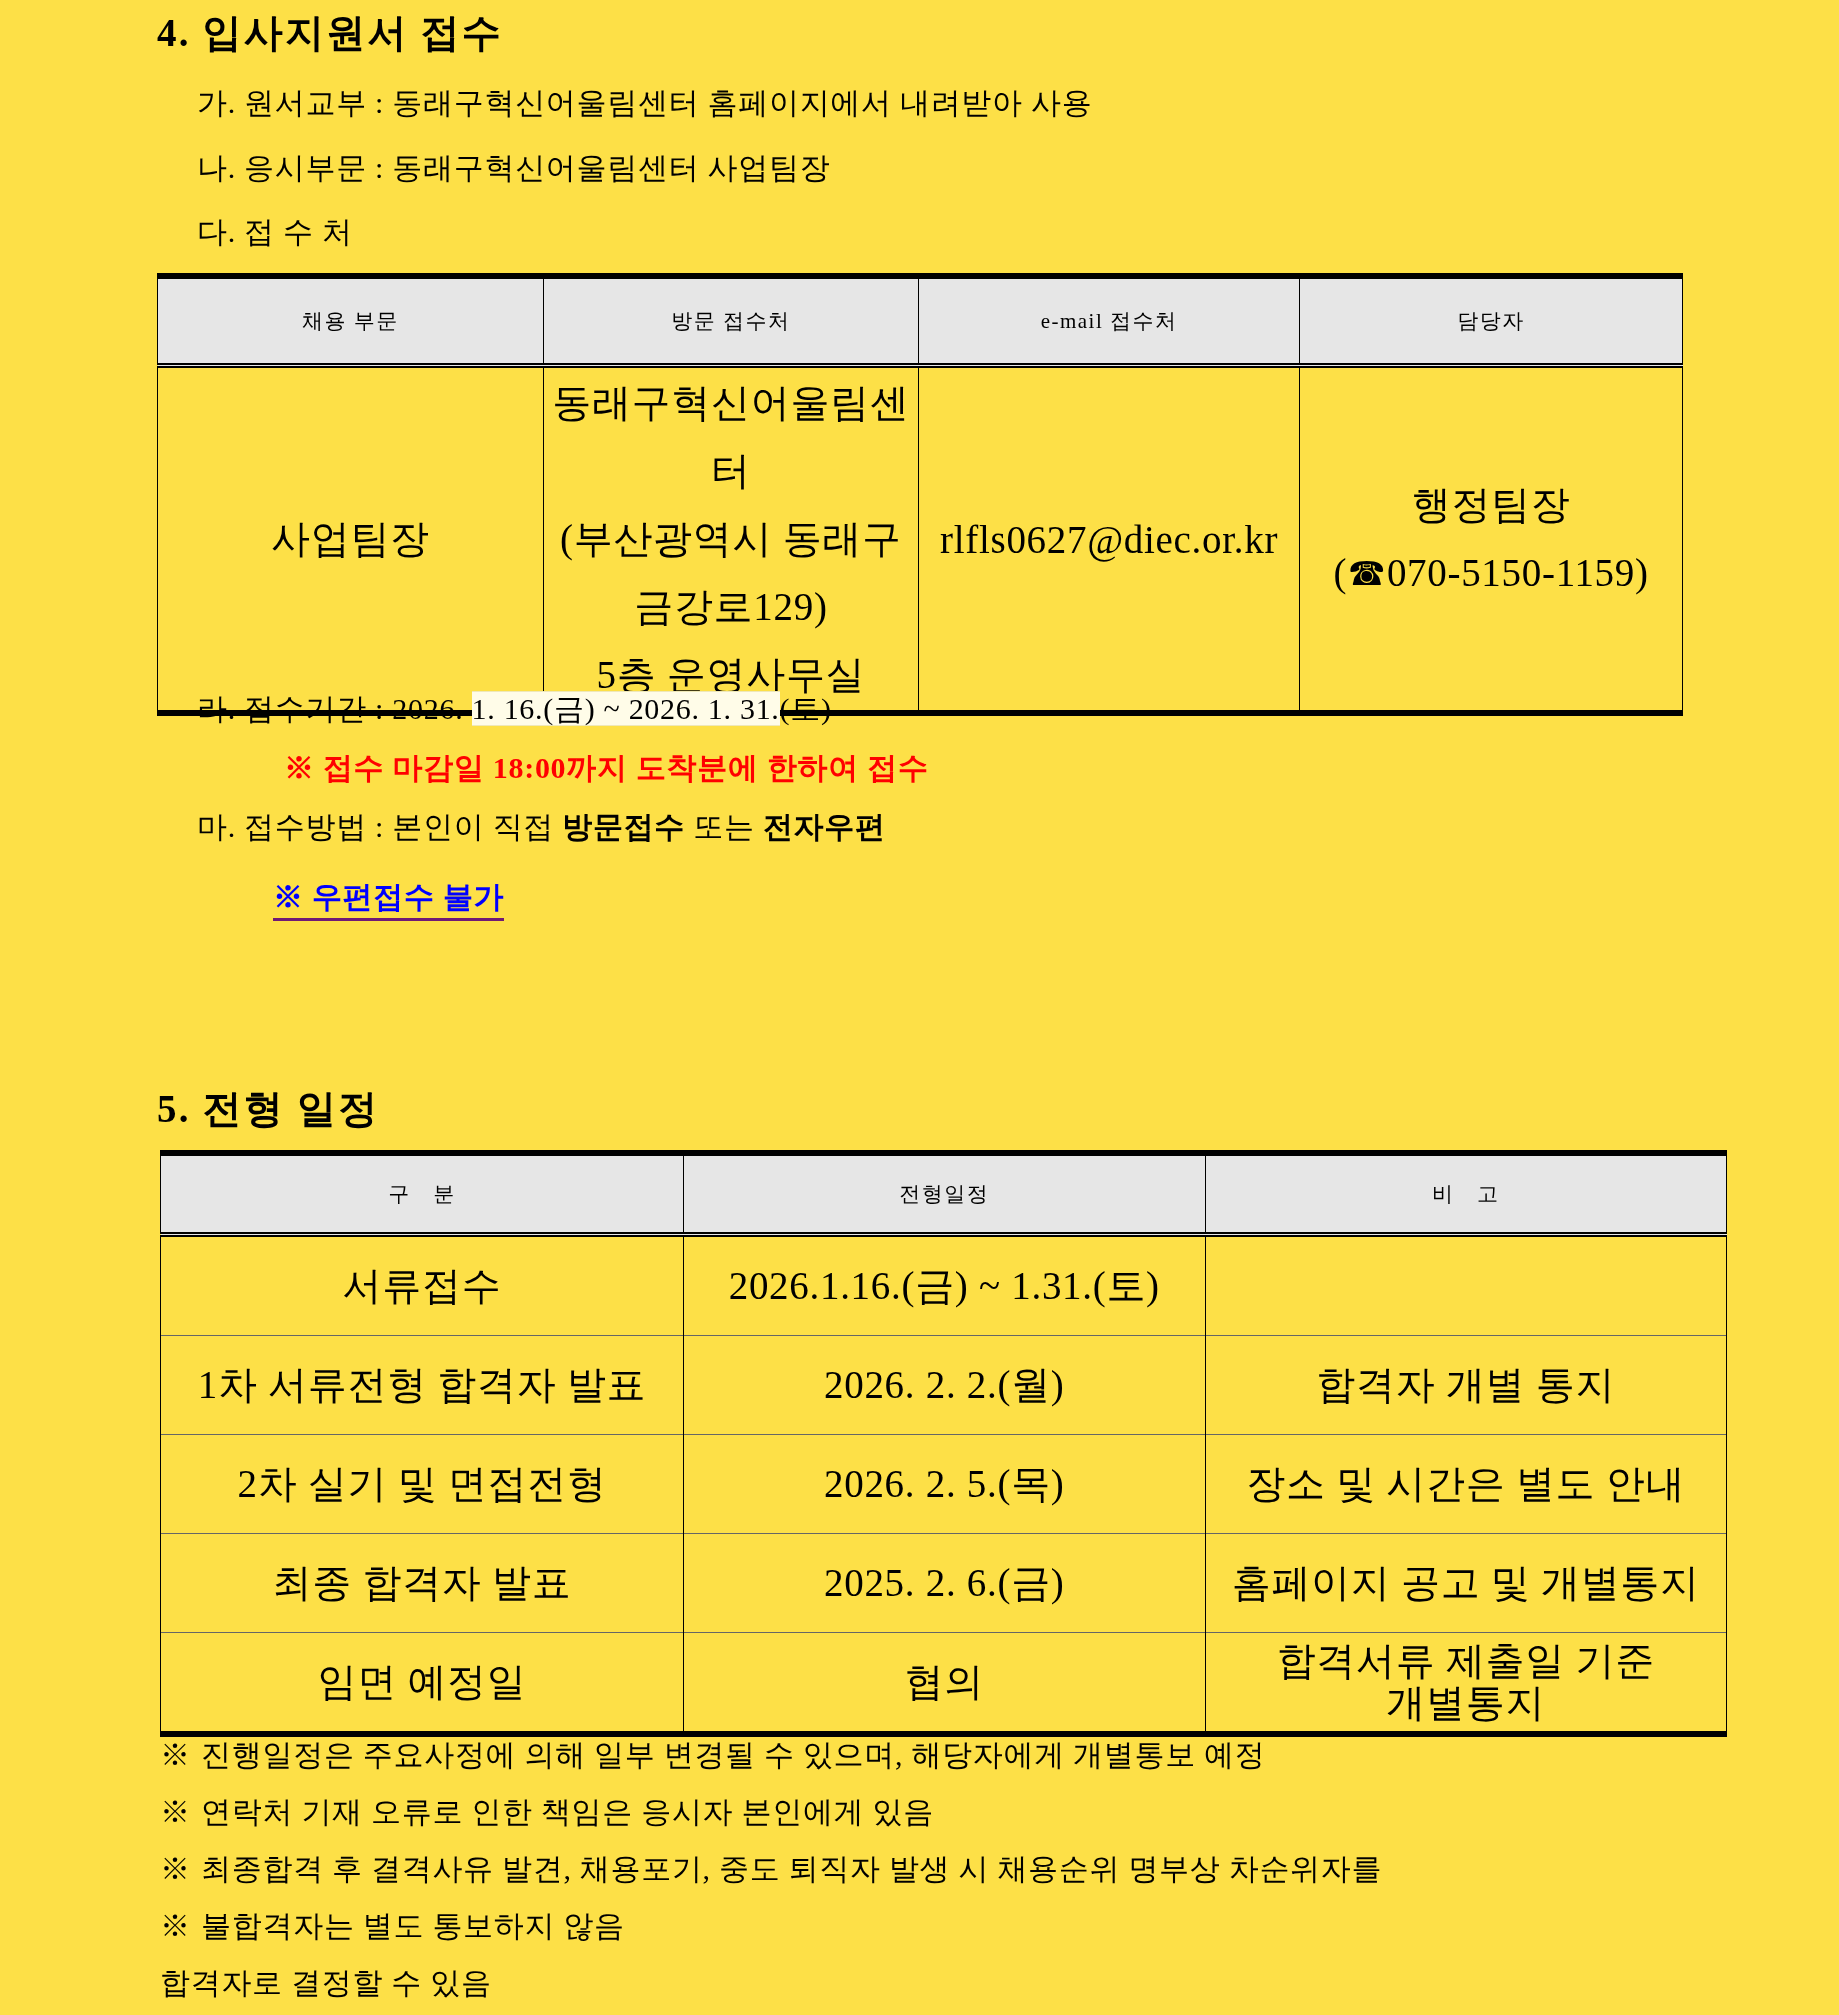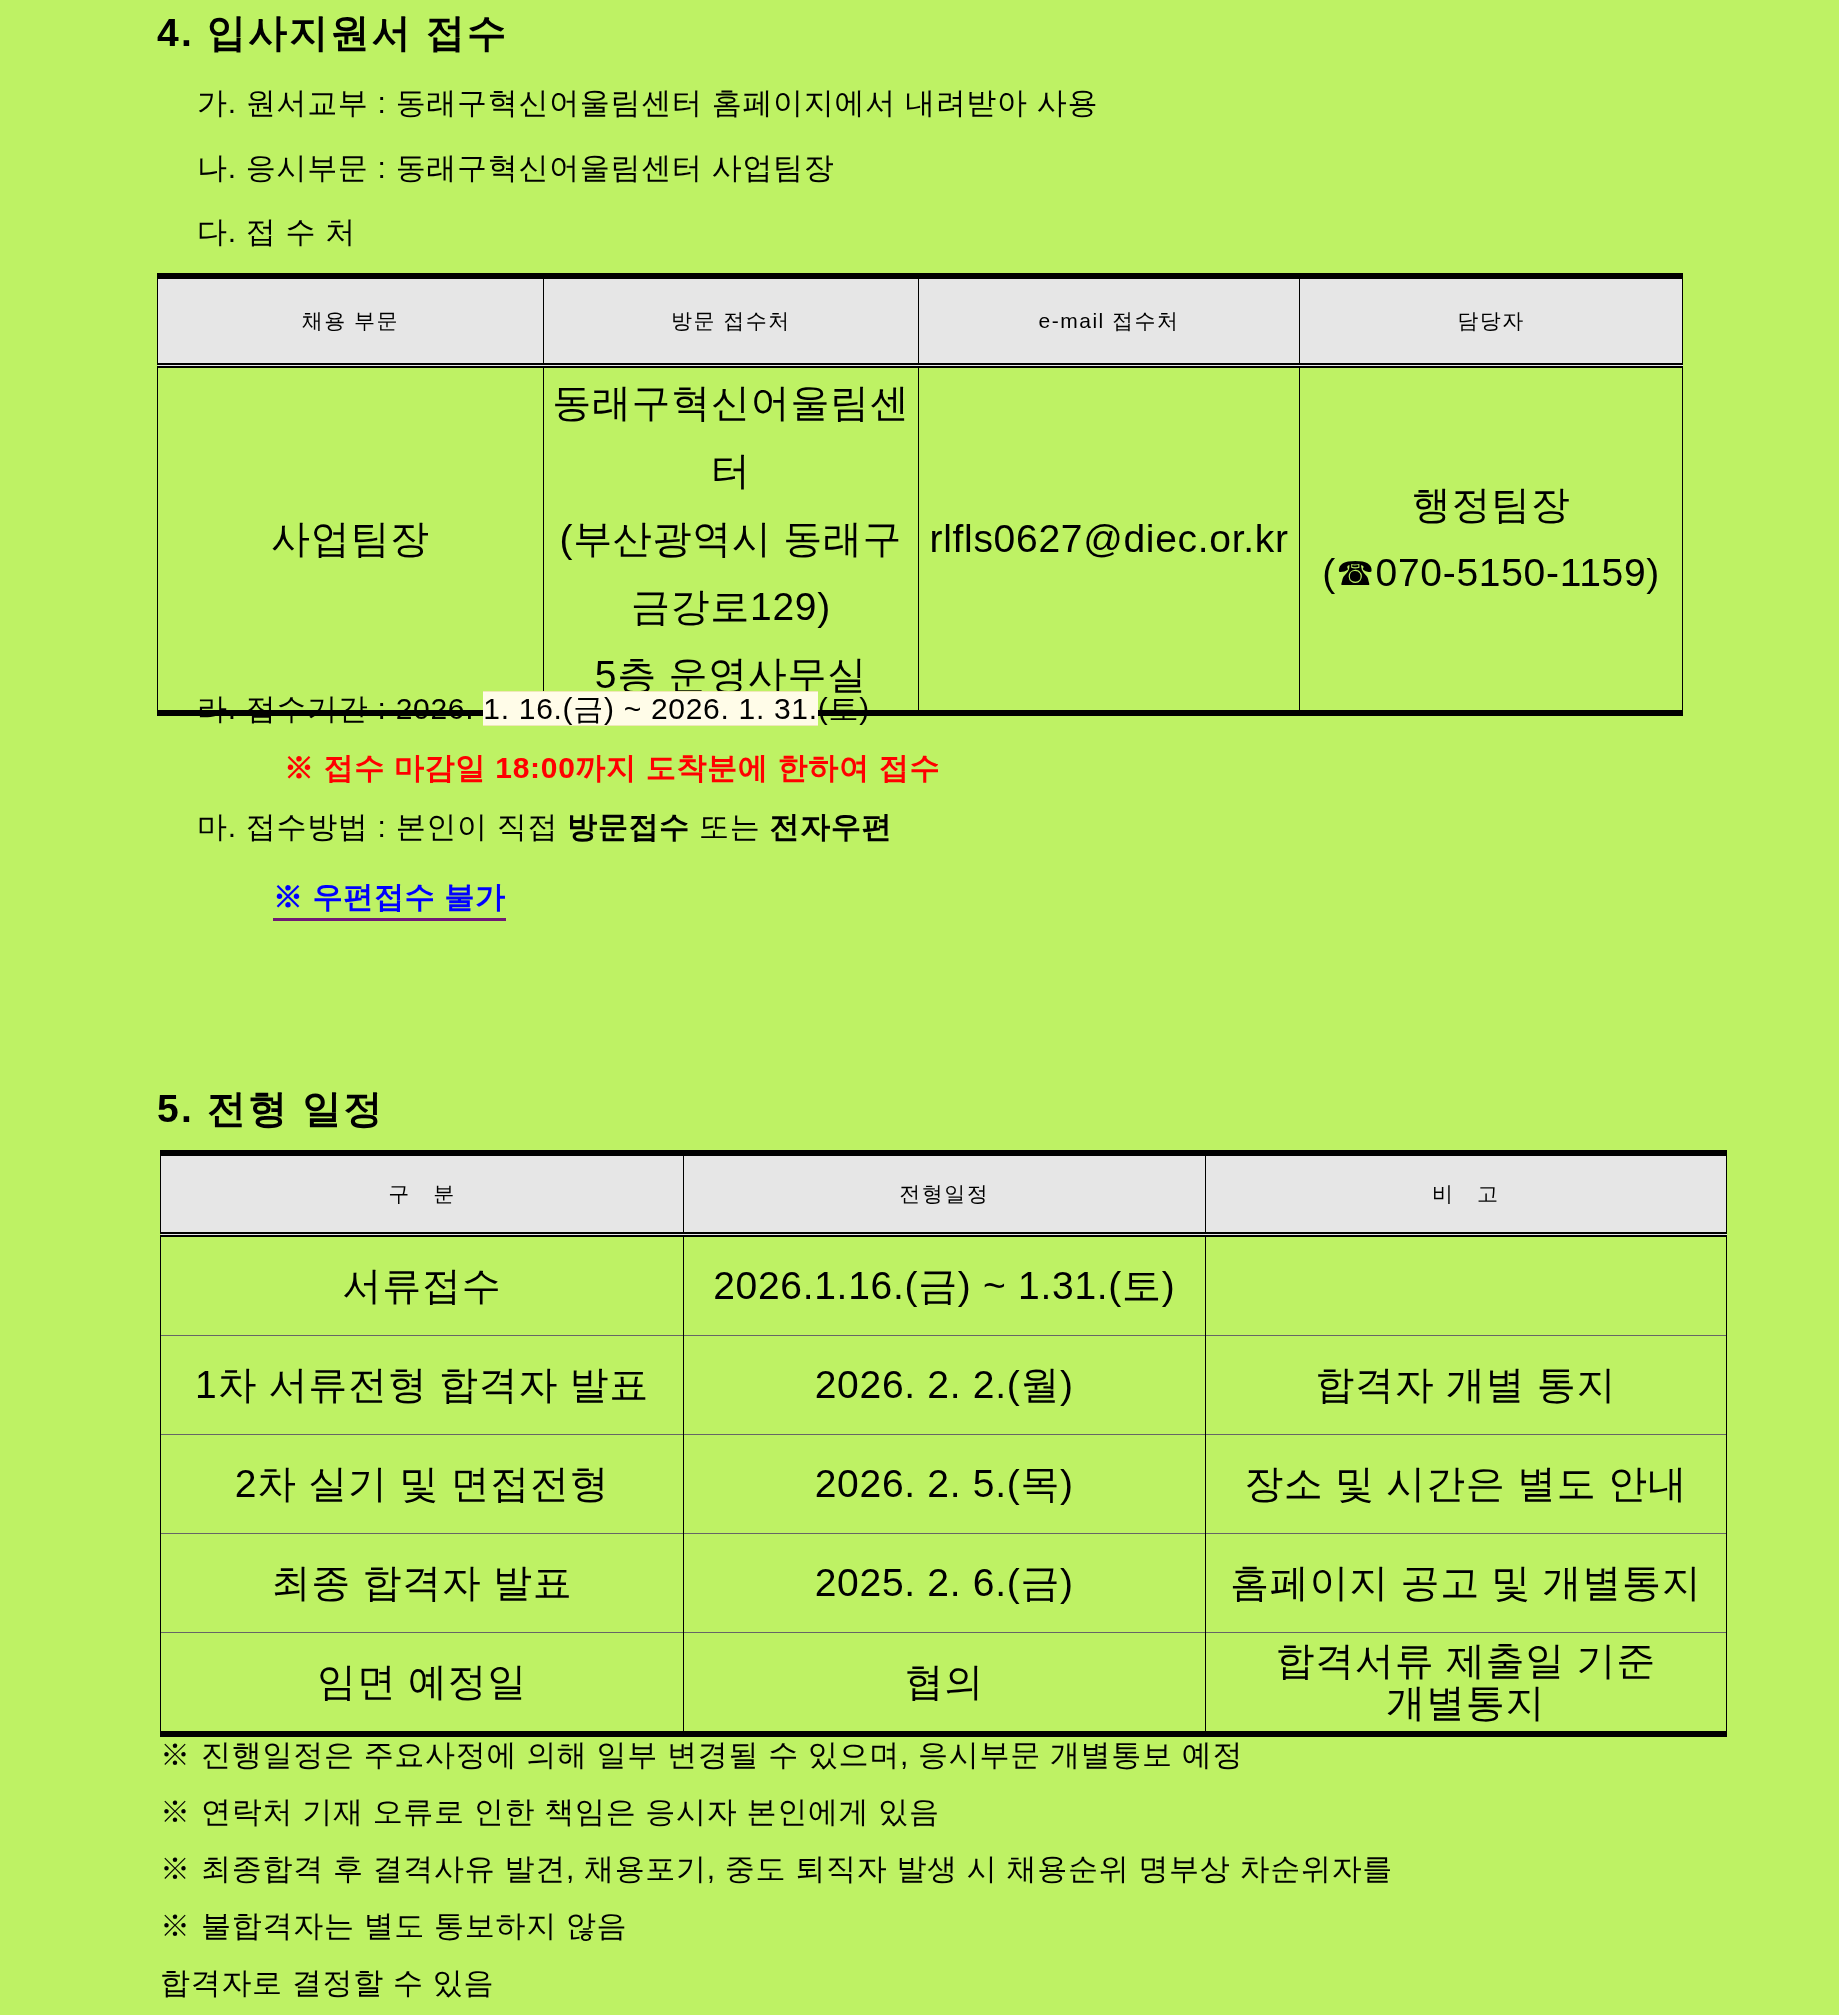--- a/index.html
+++ b/index.html
@@ -1,22 +1,22 @@
 <!DOCTYPE html>
 <html lang="ko" style="font-size:12px"><head>
 <meta charset="utf-8">
 <style>
   html,body{margin:0;padding:0;background:#ffffff;}
   .page{
     position:relative;
     width:1840px;
     height:2015px;
-    background:#bef264;
+    background:#fde047;
     color:#000000;
-    font-family:Liberation Sans, sans-serif;
+    font-family:Liberation Serif, serif;
     overflow:hidden;
   }
   .abs{position:absolute;}
   .sec-title{
     font-size:39px;
     font-weight:bold;
     letter-spacing:2.2px;
     white-space:nowrap;
   }
   .body-line{
@@ -188,21 +188,21 @@
         <td>
           <div class="remark-line">합격서류 제출일 기준</div>
           <div class="remark-line">개별통지</div>
         </td>
       </tr>
     </tbody>
   </table>
 
   <div class="abs" style="top:1726px;left:160px;">
     <div class="fn">
-      <span class="marker">※</span><span>진행일정은 주요사정에 의해 일부 변경될 수 있으며, 응시부문 개별통보 예정</span>
+      <span class="marker">※</span><span>진행일정은 주요사정에 의해 일부 변경될 수 있으며, 해당자에게 개별통보 예정</span>
     </div>
     <div class="fn">
       <span class="marker">※</span><span>연락처 기재 오류로 인한 책임은 응시자 본인에게 있음</span>
     </div>
     <div class="fn">
       <span class="marker">※</span><span>최종합격 후 결격사유 발견, 채용포기, 중도 퇴직자 발생 시 채용순위 명부상 차순위자를</span>
     </div>
     <div class="fn">
       <span class="marker">※</span><span>불합격자는 별도 통보하지 않음</span>
     </div>

